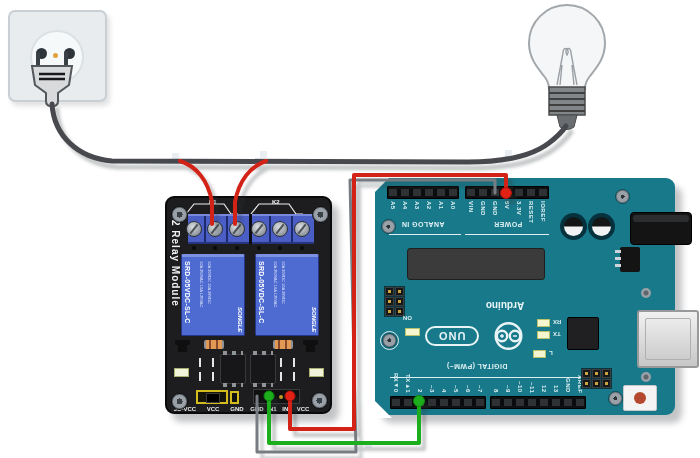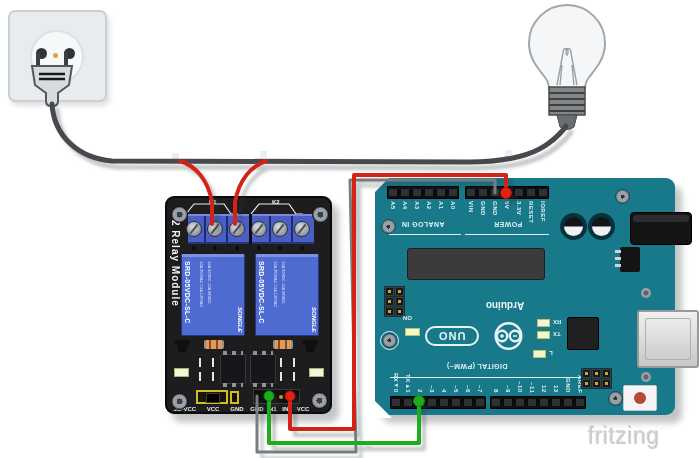--- a/index.html
+++ b/index.html
@@ -327,14 +327,13 @@
       <path d="M235,224 L235,202 C239,180 251,166 266,161" stroke="#d32119" stroke-width="4"></path>
       <path d="M290,396 L290,429 L354,429 L354,175 L506,175 L506,193" stroke="#d32119" stroke-width="4"></path>
       <path d="M269,396 L269,443 L419,443 L419,400" stroke="#1fae1f" stroke-width="4"></path>
       <circle cx="269" cy="396" r="5" fill="#1fae1f" stroke="#0e8a0e"></circle>
       <circle cx="419" cy="401" r="5.5" fill="#1fae1f" stroke="#0e8a0e"></circle>
       <circle cx="290" cy="396" r="5" fill="#e32119" stroke="#a81208"></circle>
       <circle cx="506" cy="193" r="5.5" fill="#e32119" stroke="#a81208"></circle>
     </g>
   </svg>
 
-  <div class="abs" id="watermark">fritzing</div>
 </div>
 
 </body></html>

